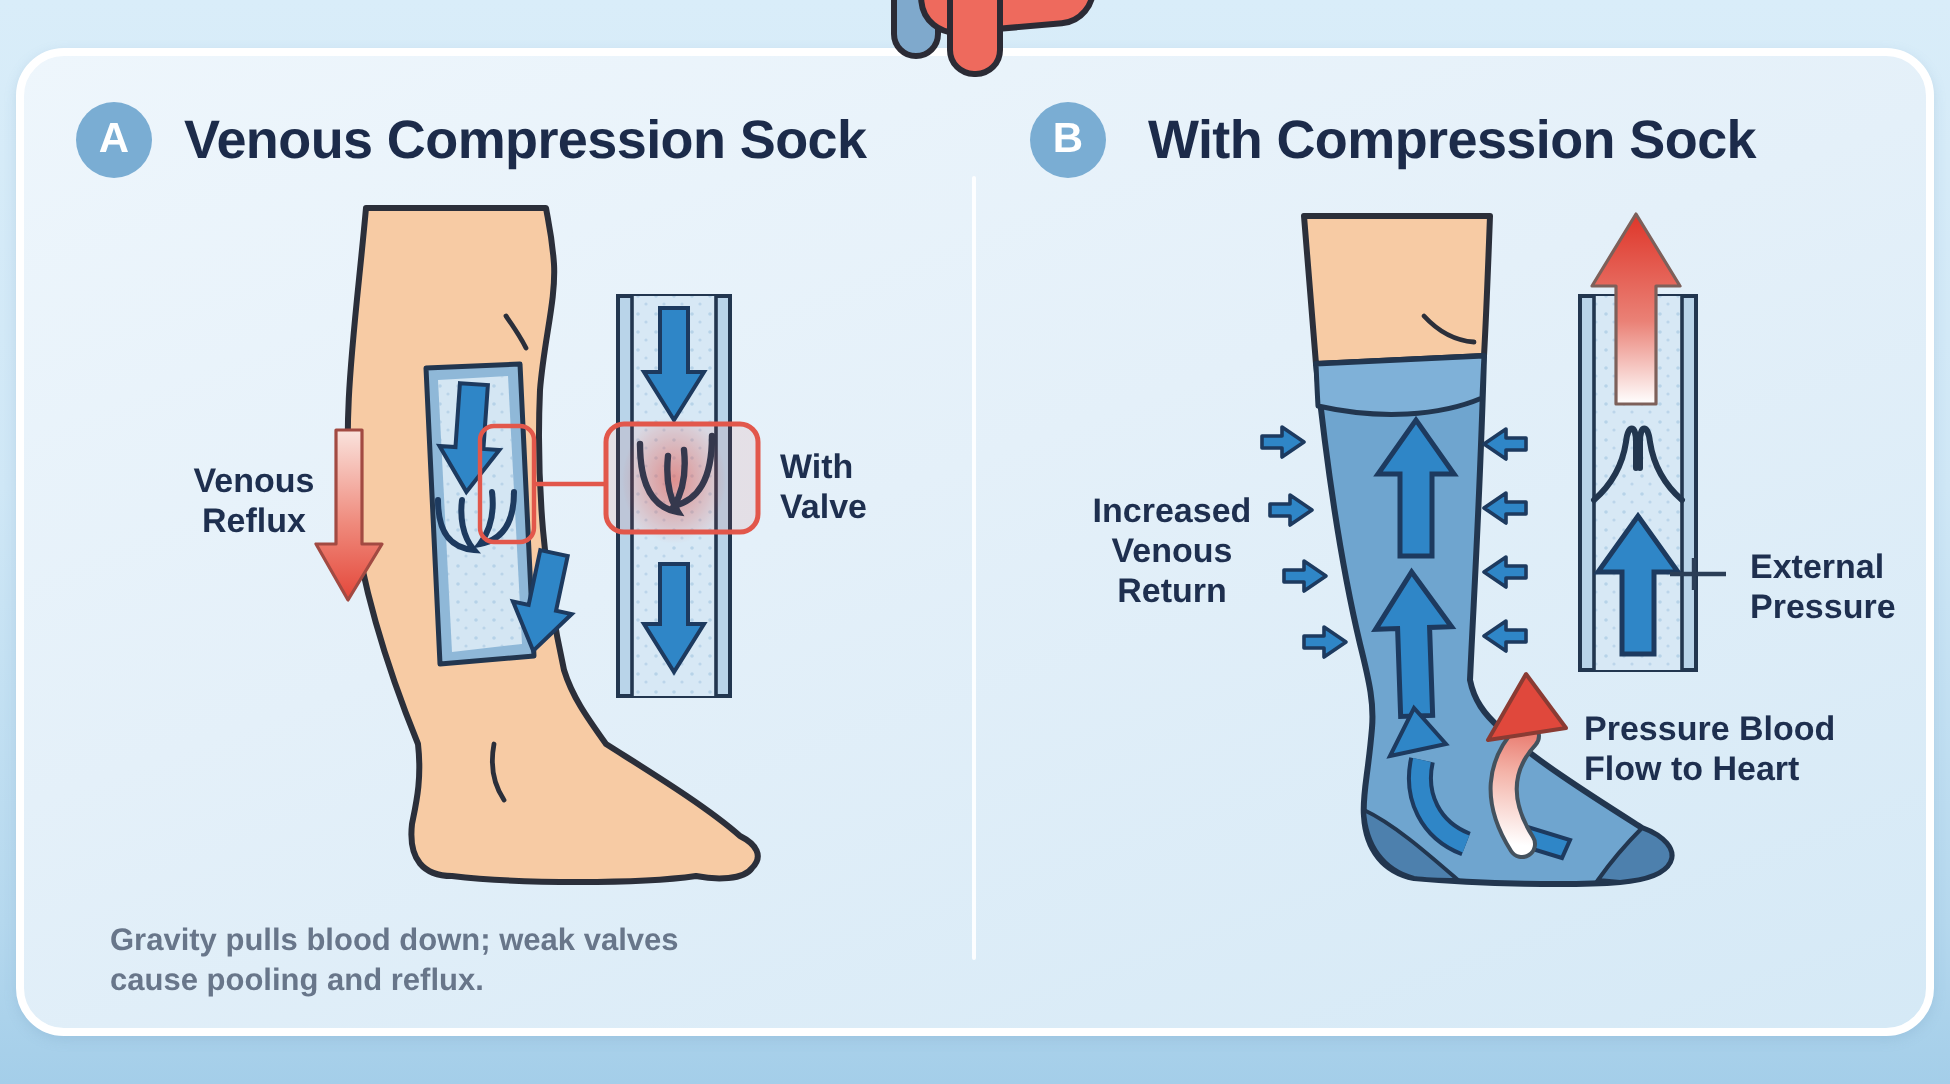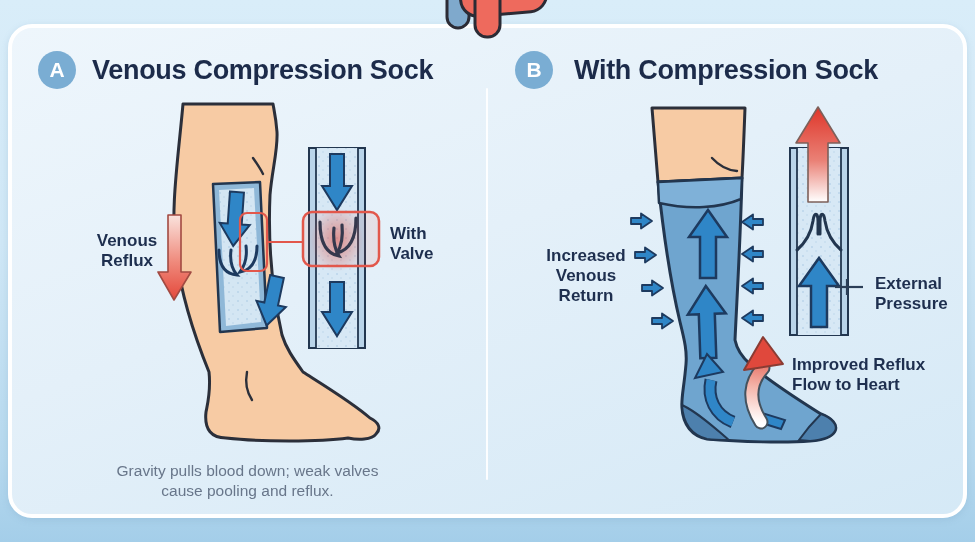--- a/index.html
+++ b/index.html
@@ -29,21 +29,21 @@
     position:absolute;font-size:27px;font-weight:bold;color:#1c2b4a;
     letter-spacing:-0.3px;white-space:nowrap;
   }
   .label{
     position:absolute;font-size:17px;font-weight:bold;color:#1e2f4f;
     line-height:1.17;white-space:pre-line;
   }
   .label.center{text-align:center;}
   .caption{
     position:absolute;font-size:15.5px;color:#68768a;line-height:1.3;
-    text-align:center;white-space:pre-line;
+    white-space:pre-line;font-weight:bold;
   }
   svg{position:absolute;display:block;}
   .heart-svg{left:430px;top:0px;}
   .panelA-svg{left:20px;top:100px;}
   .panelB-svg{left:495px;top:100px;}
 </style>
 </head>
 <body>
 
 <div class="stage">
@@ -205,16 +205,16 @@
       <line x1="340" y1="187" x2="368" y2="187" stroke="#2b3e57" stroke-width="2.2"></line>
       <line x1="352" y1="179" x2="352" y2="195" stroke="#2b3e57" stroke-width="2.2"></line>
     </g>
   </svg>
 
   <div class="label center" style="left:536px;top:246px;width:100px;">Increased
 Venous
 Return</div>
   <div class="label" style="left:864px;top:274px;margin-left:11px;">External
 Pressure</div>
-  <div class="label" style="left:792px;top:355px;">Improved Reflux
+  <div class="label" style="left:792px;top:355px;">Pressure Blood
 Flow to Heart</div>
 
 </div>
 
 </body></html>

